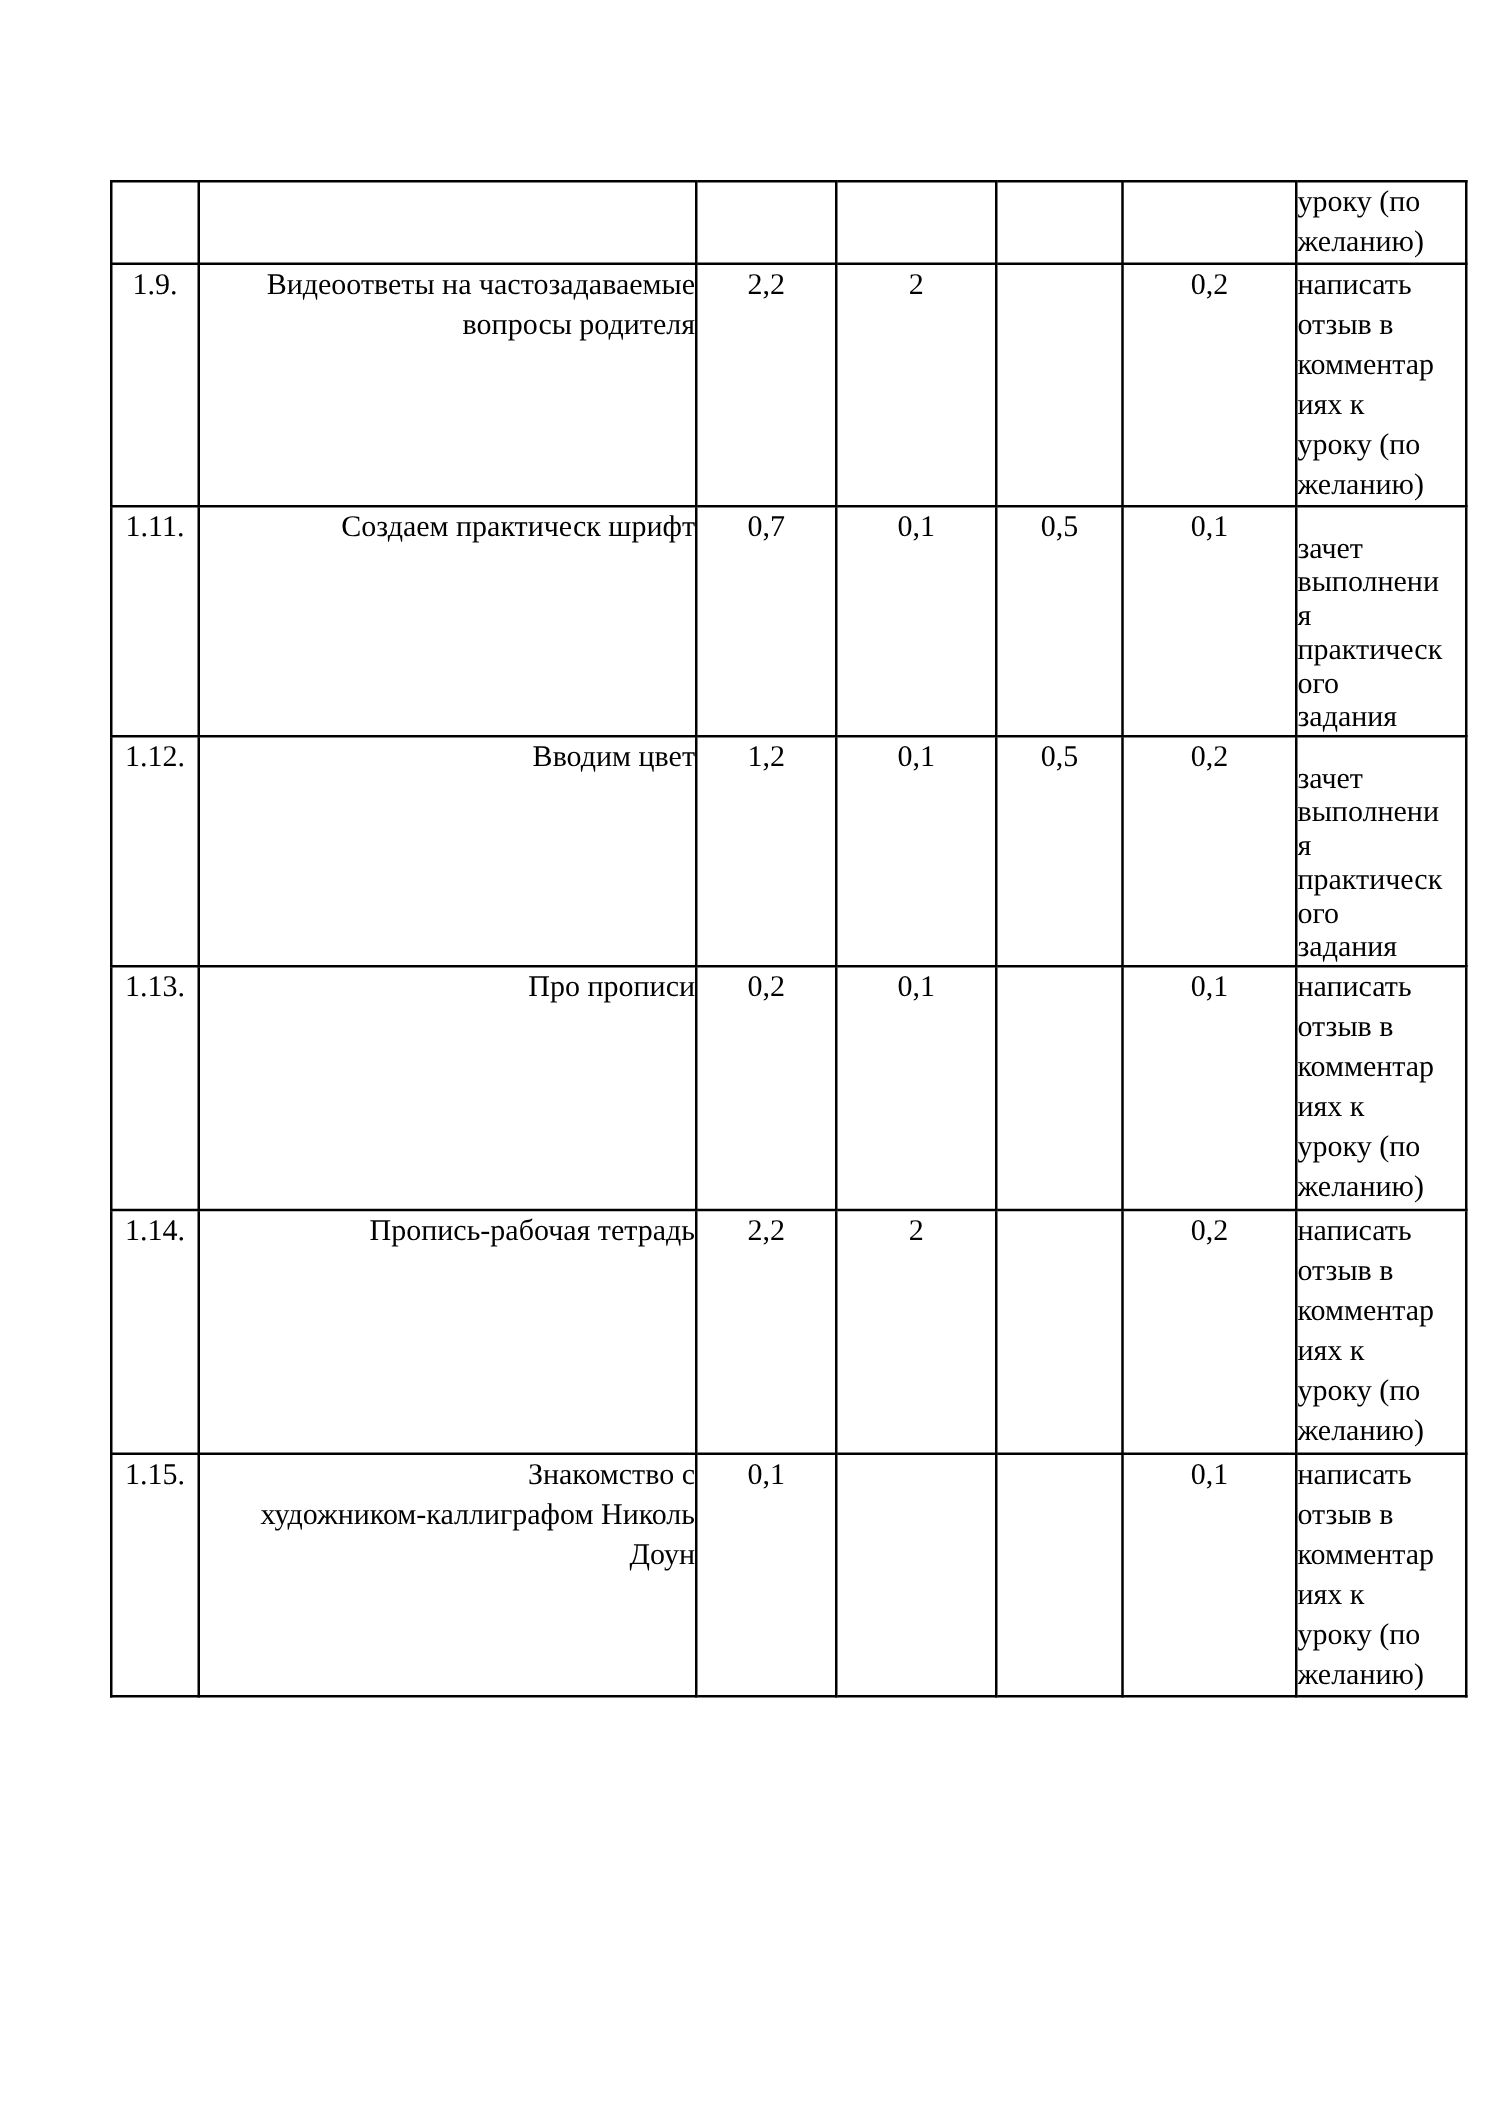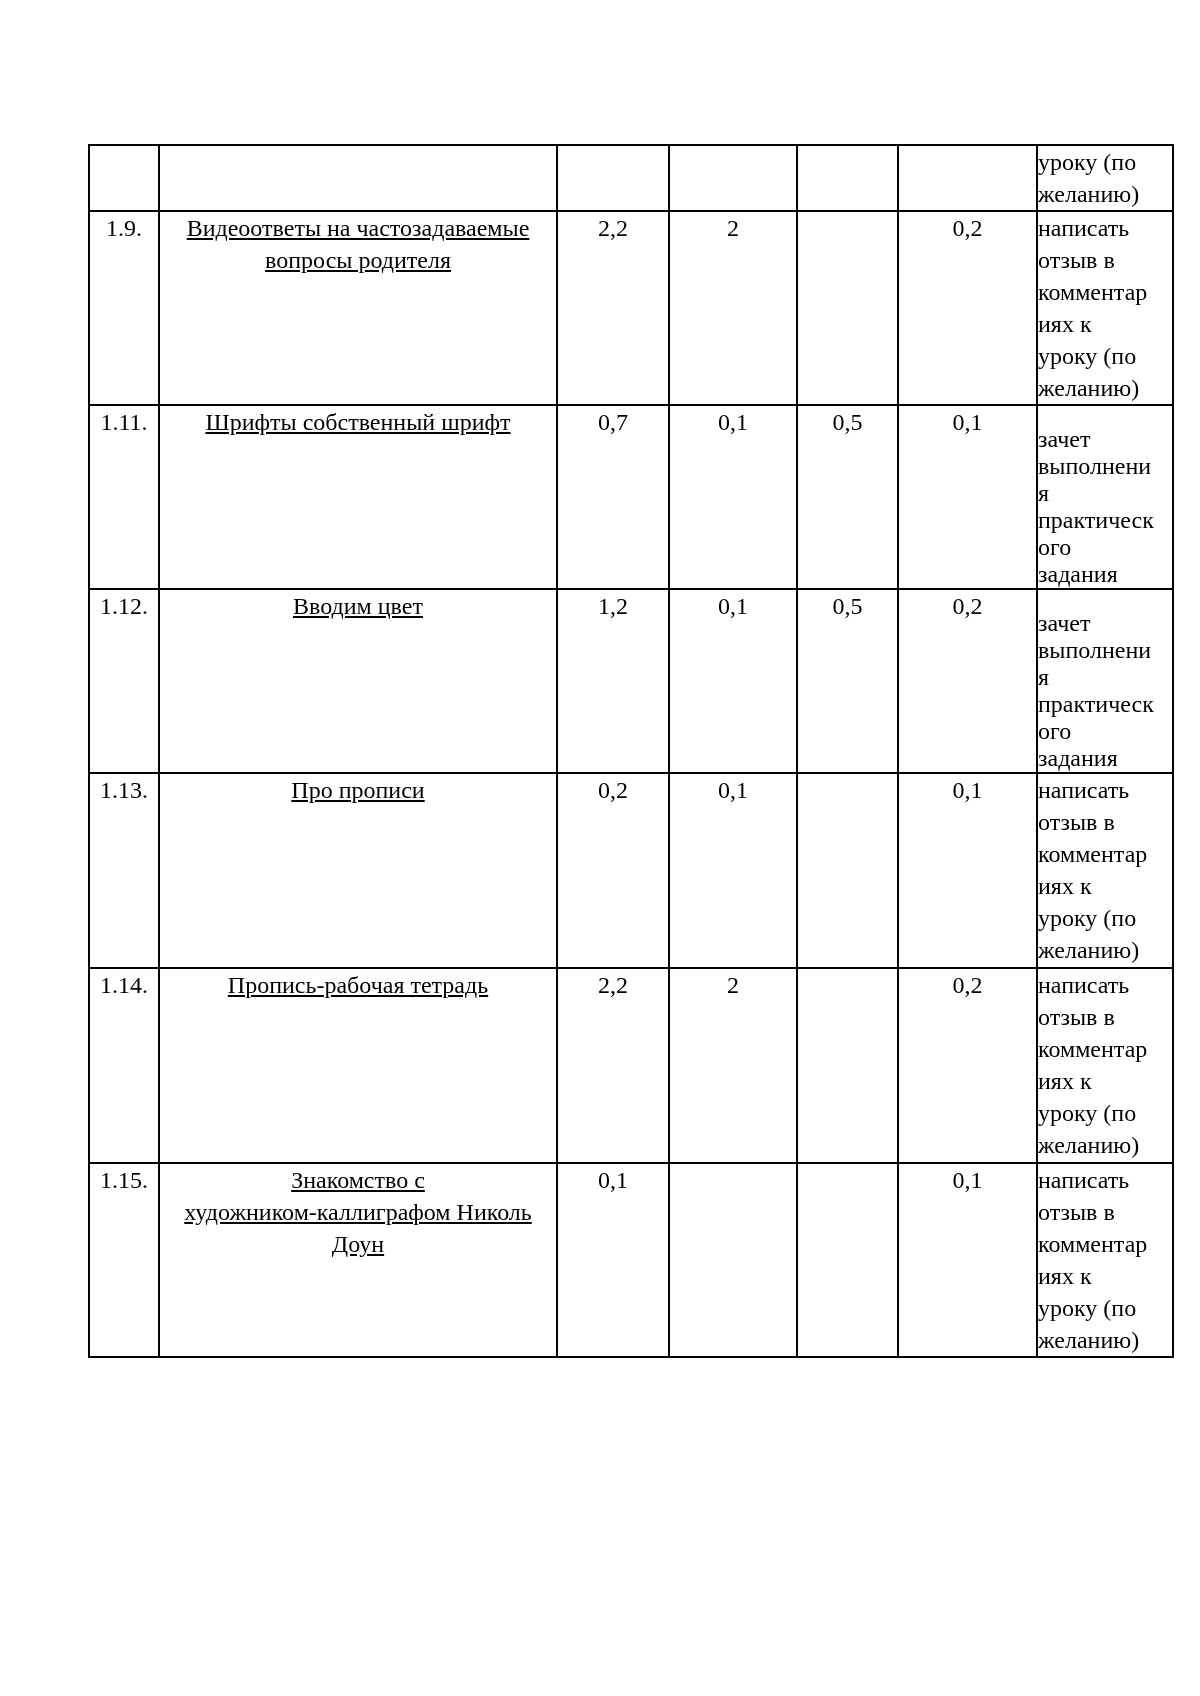--- a/index.html
+++ b/index.html
@@ -30,24 +30,23 @@
     vertical-align: top;
     padding: 0;
     line-height: 32px;
     overflow: hidden;
   }
   td.cell-num {
     text-align: center;
     padding-top: 2px;
   }
   td.cell-topic {
-    text-align: center;
+    text-align: right;
     padding: 2px 8px 0 7px;
     white-space: pre-line;
-    text-decoration: underline;
   }
   td.cell-val {
     text-align: center;
     padding-top: 2px;
   }
   td.cell-control {
     text-align: left;
     padding: 2px 2px 0 9px;
     white-space: pre-line;
   }
@@ -103,21 +102,21 @@
 отзыв в
 комментар
 иях к
 уроку (по
 желанию)</td>
       </tr>
 
 
       <tr style="height:167px" class="tight">
         <td class="cell-num">1.11.</td>
-        <td class="cell-topic">Шрифты собственный шрифт</td>
+        <td class="cell-topic">Создаем практическ шрифт</td>
         <td class="cell-val">0,7</td>
         <td class="cell-val">0,1</td>
         <td class="cell-val">0,5</td>
         <td class="cell-val">0,1</td>
         <td class="cell-control">зачет
 выполнени
 я
 практическ
 ого
 задания</td>

